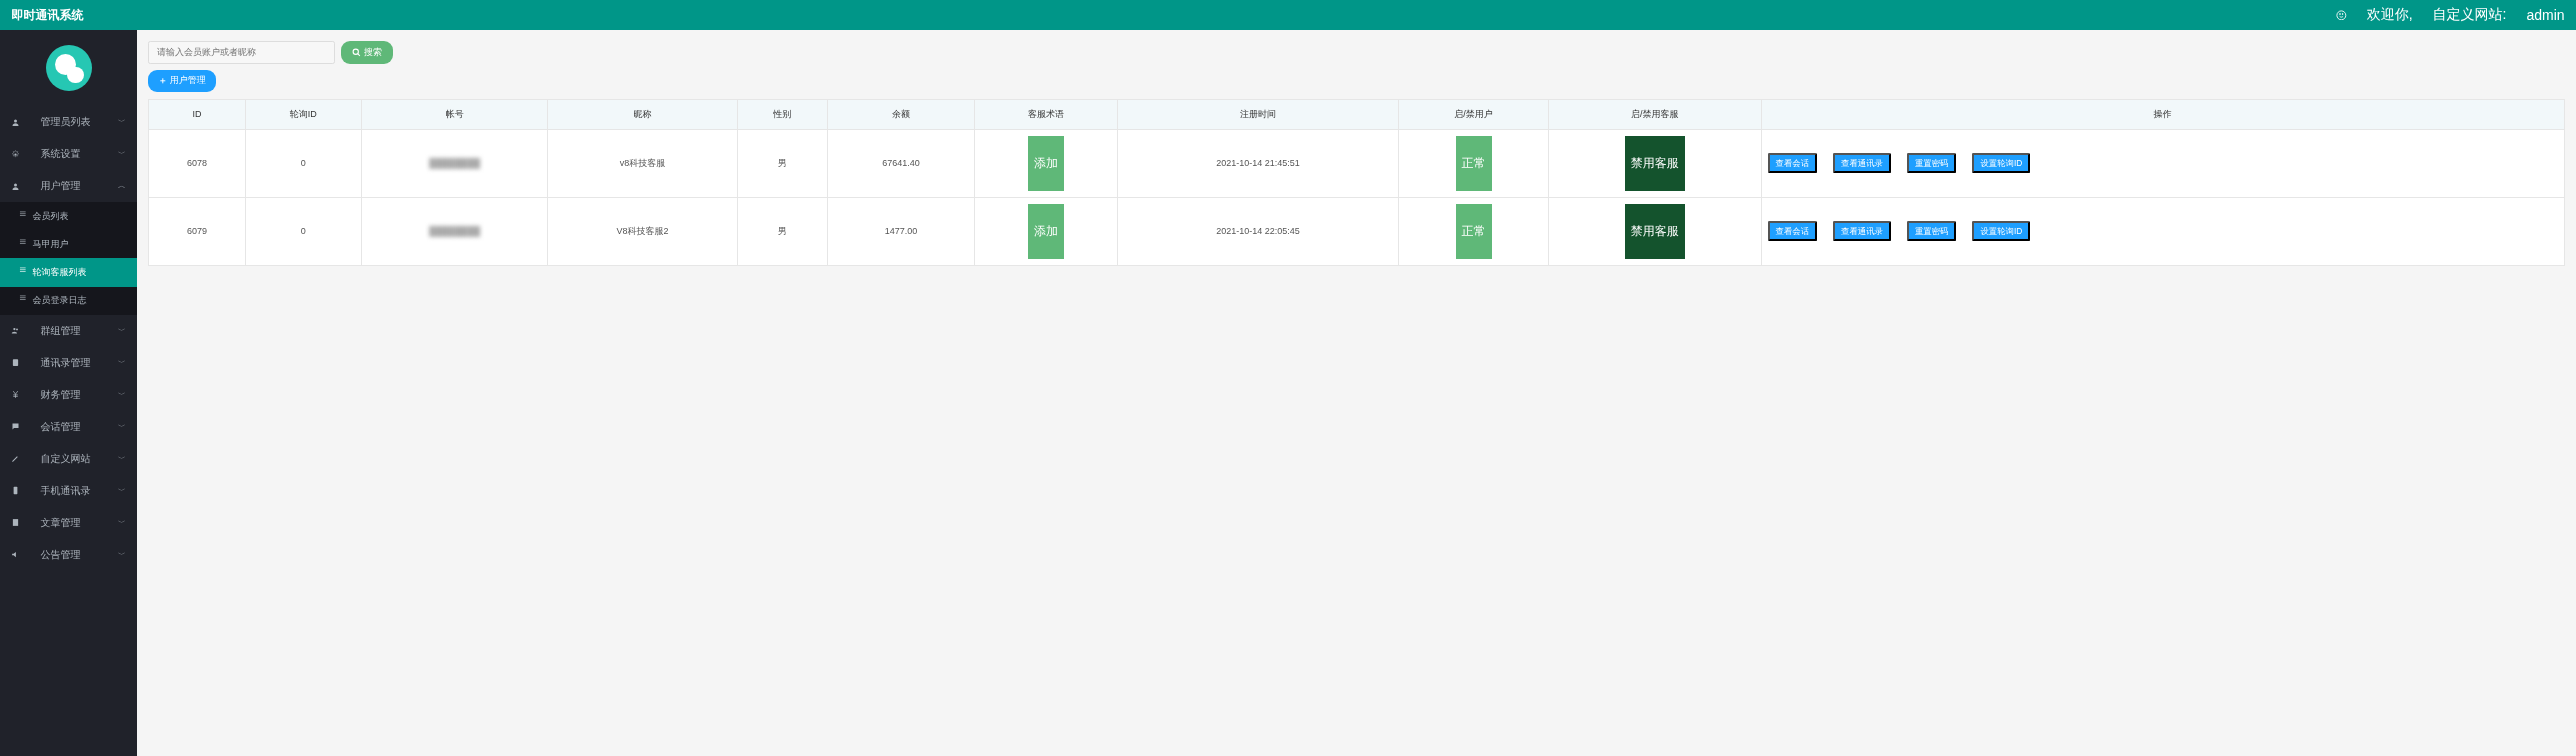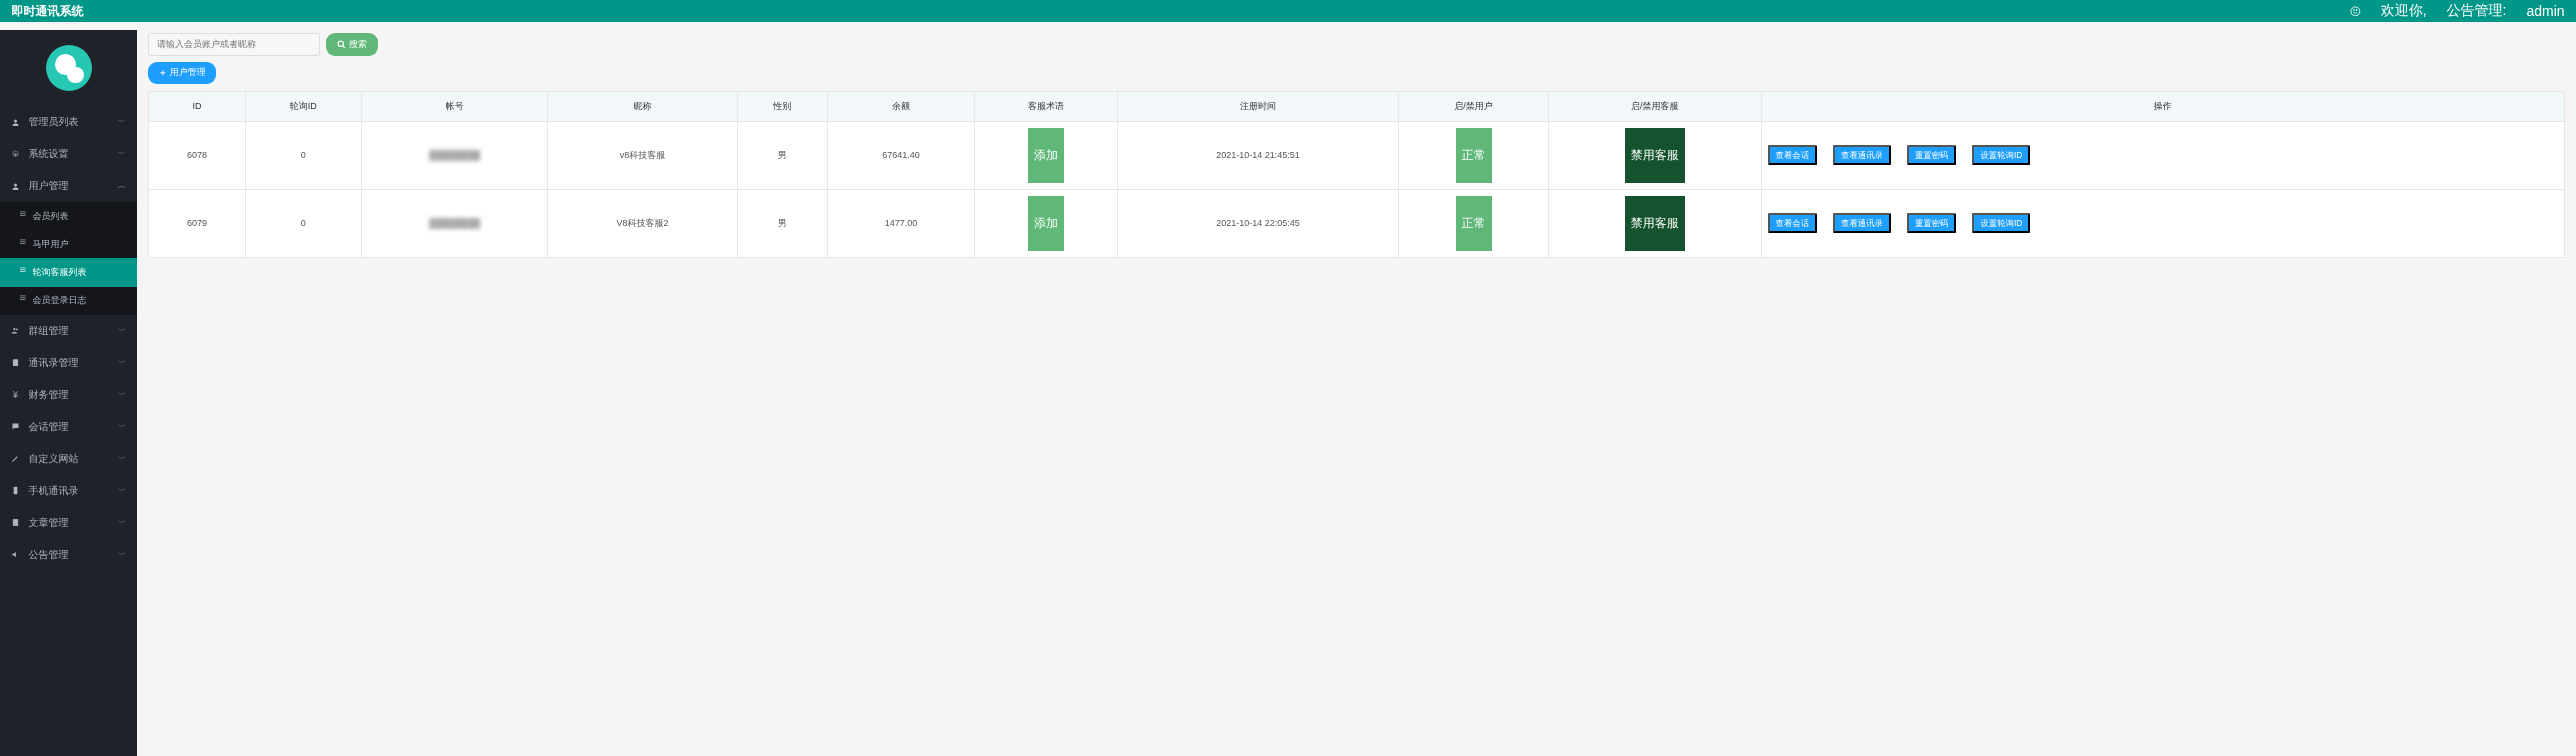--- a/index.html
+++ b/index.html
@@ -1,39 +1,39 @@
 <!DOCTYPE html>
 <html style="font-size:12px"><head>
 <meta charset="utf-8">
 <style>
 * { margin: 0; padding: 0; box-sizing: border-box; }
 body { font-family: "Microsoft YaHei", Arial, sans-serif; font-size: 9px; background: #f5f5f5; }
 
-.header { background: #009688; height: 22px; display: flex; justify-content: space-between; align-items: center; padding: 0 11.4px; color: #fff; }
+.header { background: #009688; height: 30px; display: flex; justify-content: space-between; align-items: center; padding: 0 11.4px; color: #fff; }
 .header-title { font-size: 12px; font-weight: bold; }
 .header-user { font-size: 14px; display: flex; align-items: center; gap: 20px; }
 
 .sidebar { position: fixed; left: 0; top: 30px; bottom: 0; width: 137px; background: #20222A; color: #adb5bd; overflow-y: auto; }
 .sidebar-logo { display: flex; justify-content: center; padding: 15px 0; }
 .sidebar-logo-circle { width: 46px; height: 46px; border-radius: 50%; background: #26C7B3; position: relative; }
 .sidebar-logo-circle::before { content: ''; position: absolute; width: 21px; height: 21px; background: #fff; border-radius: 50%; top: 9px; left: 9px; }
 .sidebar-logo-circle::after { content: ''; position: absolute; width: 16.7px; height: 16.7px; background: #fff; border-radius: 50%; bottom: 7.6px; right: 7.6px; }
 
 .menu-item { display: flex; align-items: center; justify-content: space-between; padding: 9px 11.4px; cursor: pointer; color: #adb5bd; font-size: 10px; }
-.menu-item-left { display: flex; align-items: center; gap: 8px; }
+.menu-item-left { display: flex; align-items: center; gap: 20px; }
 .menu-icon { width: 9px; height: 9px; display: inline-block; }
 .chevron { font-size: 7.6px; }
 
 .submenu { background: #15161c; }
 .submenu-item { display: flex; align-items: flex-start; gap: 6px; padding: 7.6px 11.4px 7.6px 19px; cursor: pointer; color: #adb5bd; font-size: 9px; }
 .submenu-item.active { background: #009688; color: #fff; }
 
 .main { margin-left: 137px; padding: 11.4px; }
 .search-bar { display: flex; gap: 6px; margin-bottom: 6px; }
-.search-input { width: 172px; padding: 4.6px 7.6px; border: 0.8px solid #ddd; border-radius: 2.3px; font-size: 9px; background: #f7f7f7; color: #999; }
+.search-input { width: 187px; padding: 4.6px 7.6px; border: 0.8px solid #ddd; border-radius: 2.3px; font-size: 9px; background: #f7f7f7; color: #999; }
 .btn { padding: 4.6px 10.7px; border: none; border-radius: 9px; cursor: pointer; font-size: 9px; display: inline-flex; align-items: center; gap: 3px; }
 .btn-green { background: #5FB878; color: #fff; }
 .btn-blue { background: #1E9FFF; color: #fff; }
 .btn-blue-sm { background: #1E9FFF; color: #fff; padding: 2.3px 6px; font-size: 8.4px; border-radius: 1.5px; }
 
 .add-row { margin-bottom: 7.6px; }
 
 .table { width: 100%; border-collapse: collapse; background: #fff; }
 .table th { background: #f2f8fa; padding: 7.6px 6px; font-weight: normal; border: 0.8px solid #e6e6e6; text-align: center; font-size: 9px; color: #333; }
 .table td { padding: 6px; border: 0.8px solid #e6e6e6; text-align: center; font-size: 9px; color: #555; }
@@ -54,21 +54,21 @@
 <div class="header">
   <div class="header-title">即时通讯系统</div>
   <div class="header-user">
     <svg width="10.7" height="10.7" viewBox="0 0 24 24" fill="none" stroke="#fff" stroke-width="2">
         <circle cx="12" cy="12" r="10"></circle>
         <path d="M8 14s1.5 2 4 2 4-2 4-2"></path>
         <circle cx="9" cy="9" r="1" fill="#fff"></circle>
         <circle cx="15" cy="9" r="1" fill="#fff"></circle>
       </svg>
     <span>欢迎你,</span>
-      <span>公告管理:</span>
+      <span>自定义网站:</span>
       <span>admin</span>
   </div>
 </div>
 
 <div class="sidebar">
   <div class="sidebar-logo">
     <div class="sidebar-logo-circle"></div>
   </div>
 
   <div class="menu-item">

